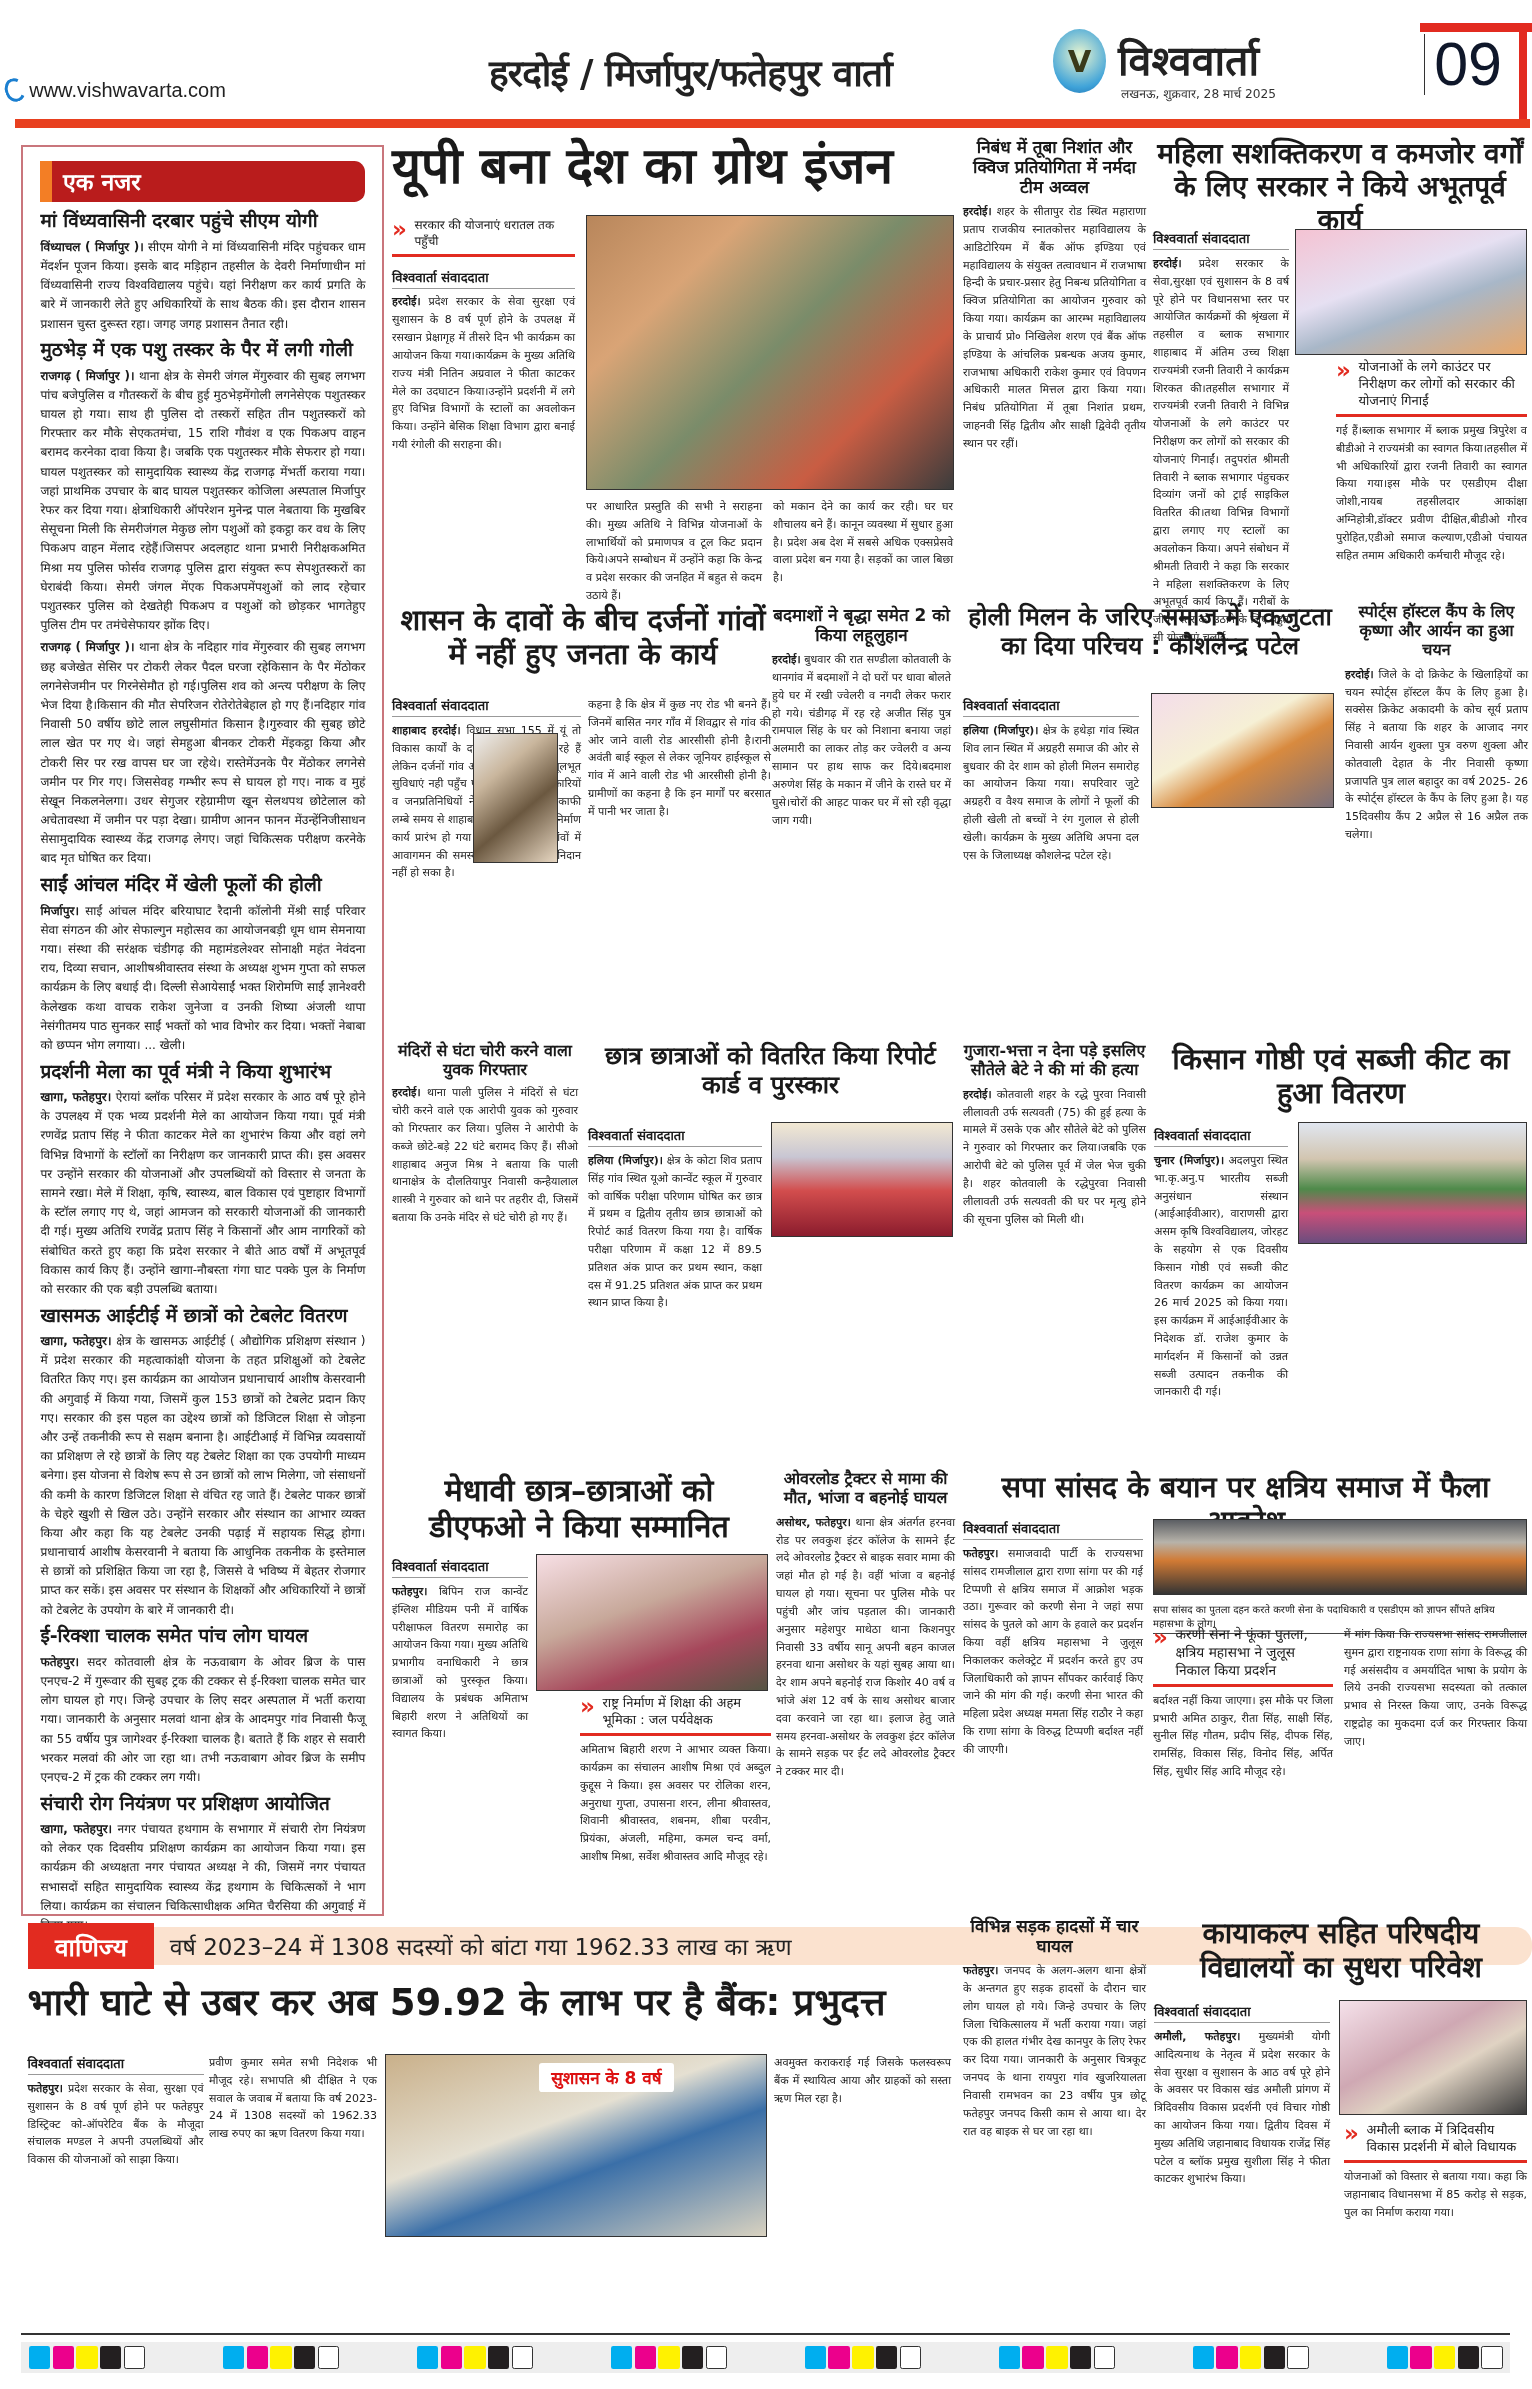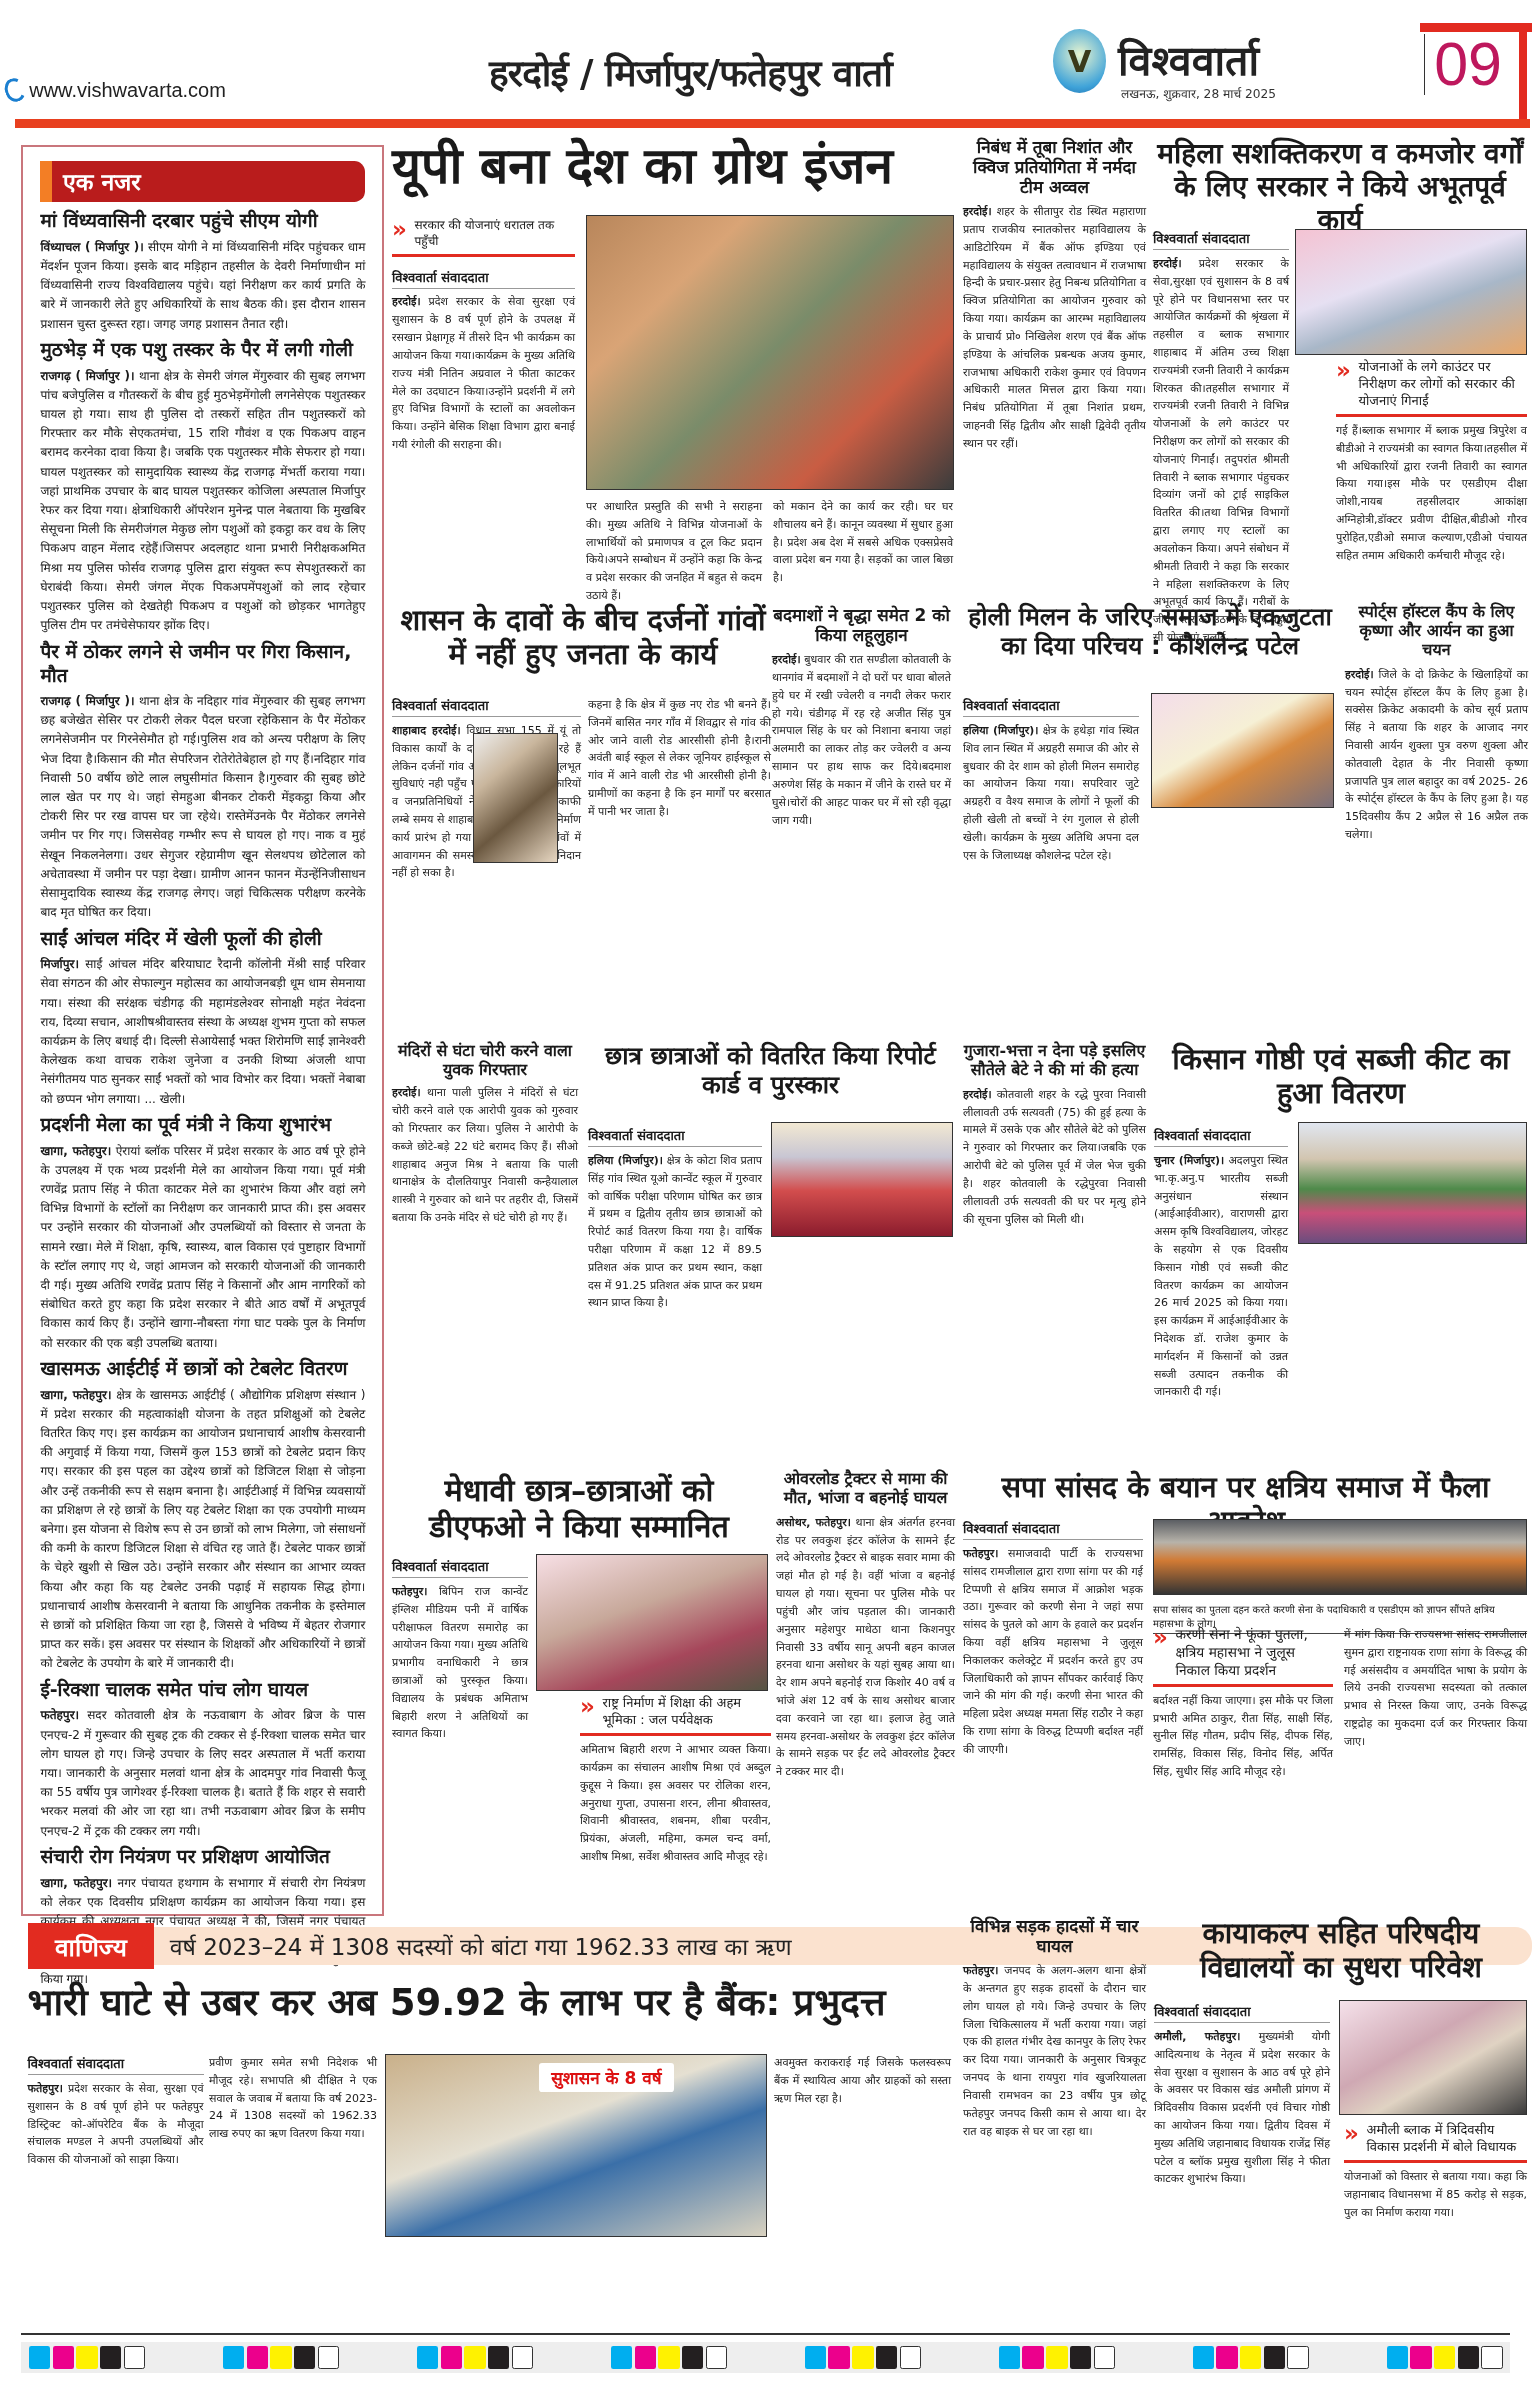--- a/index.html
+++ b/index.html
@@ -4,21 +4,21 @@
 <style>
 *{box-sizing:border-box;margin:0;padding:0}
 body{width:1533px;height:2389px;background:#fff;font-family:"DejaVu Sans",sans-serif;color:#1a1a1a;position:relative;overflow:hidden}
 .abs{position:absolute}
 .hdr-url{left:4.6px;top:78px;font-family:"Liberation Sans",sans-serif;font-size:20px;color:#222;display:flex;align-items:center;gap:4.6px}
 .e-icon{width:20px;height:24.4px;border-radius:50%;border:3.8px solid #1b7fd0;border-right-color:transparent;display:inline-block;transform:rotate(-20deg)}
 .hdr-title{left:489px;top:46px;font-size:37px;font-weight:bold;color:#222;letter-spacing:-0.8px}
 .logo{left:1053px;top:29px;width:53px;height:64px;border-radius:50%;background:radial-gradient(circle at 50% 40%,#e9f5d0,#3fa3d9 70%,#1e6fb0);display:flex;align-items:center;justify-content:center;font-weight:bold;font-size:30.5px;color:#3a3a1a}
 .brand{left:1118px;top:30.5px;font-size:41px;font-weight:bold;color:#222}
 .brand-date{left:1121px;top:85px;font-size:12.2px;color:#333}
-.pg-no{left:1424px;top:34px;font-family:"Liberation Sans",sans-serif;font-size:61px;color:#be185d;border-left:1.5px solid #333;padding-left:9.2px;line-height:1}
+.pg-no{left:1424px;top:34px;font-family:"Liberation Sans",sans-serif;font-size:61px;color:#0f172a;border-left:1.5px solid #333;padding-left:9.2px;line-height:1}
 .red-corner{left:1420px;top:23px;width:113px;height:9.2px;background:#e22b20}
 .red-side{left:1519px;top:23px;width:7.6px;height:103px;background:#e22b20}
 .red-bar{left:15.3px;top:119px;width:1515px;height:9.2px;background:#e8401f}
 .box-left{left:21.4px;top:145px;width:363px;height:1771px;border:2.3px solid #c9767c;padding:13.7px 17px}
 .tag-ek{background:#b91c1c;border-radius:0 10.7px 10.7px 0;border-left:12.2px solid #f37e25;color:#fff;font-weight:bold;font-size:23px;padding:4.6px 10.7px;margin-bottom:7.6px}
 .lh{font-size:19px;font-weight:bold;line-height:1.25;margin:4.6px 0 4.6px}
 .lp{font-size:12px;line-height:1.6;text-align:justify;margin-bottom:3.1px}
 .lp b{font-weight:bold}
 .bighead{font-weight:bold;line-height:1.18;color:#1a1a1a}
 .byline{font-size:13px;font-weight:bold;border-bottom:1.5px solid #999;padding-bottom:2.3px;margin-bottom:4.6px}
@@ -70,21 +70,20 @@
   <div class="tag-ek">एक नजर</div>
   <div>
     <div class="lh">मां विंध्यवासिनी दरबार पहुंचे सीएम योगी</div>
     <p class="lp"><b>विंध्याचल ( मिर्जापुर )।</b> <span>सीएम योगी ने मां विंध्यवासिनी मंदिर पहुंचकर धाम मेंदर्शन पूजन किया। इसके बाद मड़िहान तहसील के देवरी निर्माणाधीन मां विंध्यवासिनी राज्य विश्वविद्यालय पहुंचे। यहां निरीक्षण कर कार्य प्रगति के बारे में जानकारी लेते हुए अधिकारियों के साथ बैठक की। इस दौरान शासन प्रशासन चुस्त दुरूस्त रहा। जगह जगह प्रशासन तैनात रही।</span></p>
   </div>
   <div>
     <div class="lh">मुठभेड़ में एक पशु तस्कर के पैर में लगी गोली</div>
     <p class="lp"><b>राजगढ़ ( मिर्जापुर )।</b> <span>थाना क्षेत्र के सेमरी जंगल मेंगुरुवार की सुबह लगभग पांच बजेपुलिस व गौतस्करों के बीच हुई मुठभेड़मेंगोली लगनेसेएक पशुतस्कर घायल हो गया। साथ ही पुलिस दो तस्करों सहित तीन पशुतस्करों को गिरफ्तार कर मौके सेएकतमंचा, 15 राशि गौवंश व एक पिकअप वाहन बरामद करनेका दावा किया है। जबकि एक पशुतस्कर मौके सेफरार हो गया। घायल पशुतस्कर को सामुदायिक स्वास्थ्य केंद्र राजगढ़ मेंभर्ती कराया गया।जहां प्राथमिक उपचार के बाद घायल पशुतस्कर कोजिला अस्पताल मिर्जापुर रेफर कर दिया गया। क्षेत्राधिकारी ऑपरेशन मुनेन्द्र पाल नेबताया कि मुखबिर सेसूचना मिली कि सेमरीजंगल मेकुछ लोग पशुओं को इकट्ठा कर वध के लिए पिकअप वाहन मेंलाद रहेहैं।जिसपर अदलहाट थाना प्रभारी निरीक्षकअमित मिश्रा मय पुलिस फोर्सव राजगढ़ पुलिस द्वारा संयुक्त रूप सेपशुतस्करों का घेराबंदी किया। सेमरी जंगल मेंएक पिकअपमेंपशुओं को लाद रहेचार पशुतस्कर पुलिस को देखतेही पिकअप व पशुओं को छोड़कर भागतेहुए पुलिस टीम पर तमंचेसेफायर झोंक दिए।</span></p>
   </div>
   <div>
-    <div class="lh">पैर में ठोकर लगने से जमीन पर गिरा किसान, मौत</div>
     <p class="lp"><b>राजगढ़ ( मिर्जापुर )।</b> <span>थाना क्षेत्र के नदिहार गांव मेंगुरुवार की सुबह लगभग छह बजेखेत सेसिर पर टोकरी लेकर पैदल घरजा रहेकिसान के पैर मेंठोकर लगनेसेजमीन पर गिरनेसेमौत हो गई।पुलिस शव को अन्त्य परीक्षण के लिए भेज दिया है।किसान की मौत सेपरिजन रोतेरोतेबेहाल हो गए हैं।नदिहार गांव निवासी 50 वर्षीय छोटे लाल लघुसीमांत किसान है।गुरुवार की सुबह छोटे लाल खेत पर गए थे। जहां सेमहुआ बीनकर टोकरी मेंइकट्ठा किया और टोकरी सिर पर रख वापस घर जा रहेथे। रास्तेमेंउनके पैर मेंठोकर लगनेसे जमीन पर गिर गए। जिससेवह गम्भीर रूप से घायल हो गए। नाक व मुहं सेखून निकलनेलगा। उधर सेगुजर रहेग्रामीण खून सेलथपथ छोटेलाल को अचेतावस्था में जमीन पर पड़ा देखा। ग्रामीण आनन फानन मेंउन्हेंनिजीसाधन सेसामुदायिक स्वास्थ्य केंद्र राजगढ़ लेगए। जहां चिकित्सक परीक्षण करनेके बाद मृत घोषित कर दिया।</span></p>
   </div>
   <div>
     <div class="lh">साईं आंचल मंदिर में खेली फूलों की होली</div>
     <p class="lp"><b>मिर्जापुर।</b> <span>साईं आंचल मंदिर बरियाघाट रैदानी कॉलोनी मेंश्री साईं परिवार सेवा संगठन की ओर सेफाल्गुन महोत्सव का आयोजनबड़ी धूम धाम सेमनाया गया। संस्था की सरंक्षक चंडीगढ़ की महामंडलेश्वर सोनाक्षी महंत नेवंदना राय, दिव्या सचान, आशीषश्रीवास्तव संस्था के अध्यक्ष शुभम गुप्ता को सफल कार्यक्रम के लिए बधाई दी। दिल्ली सेआयेसाईं भक्त शिरोमणि साईं ज्ञानेश्वरी केलेखक कथा वाचक राकेश जुनेजा व उनकी शिष्या अंजली थापा नेसंगीतमय पाठ सुनकर साईं भक्तों को भाव विभोर कर दिया। भक्तों नेबाबा को छप्पन भोग लगाया। ... खेली।</span></p>
   </div>
   <div>
     <div class="lh">प्रदर्शनी मेला का पूर्व मंत्री ने किया शुभारंभ</div>
     <p class="lp"><b>खागा, फतेहपुर।</b> <span>ऐरायां ब्लॉक परिसर में प्रदेश सरकार के आठ वर्ष पूरे होने के उपलक्ष्य में एक भव्य प्रदर्शनी मेले का आयोजन किया गया। पूर्व मंत्री रणवेंद्र प्रताप सिंह ने फीता काटकर मेले का शुभारंभ किया और वहां लगे विभिन्न विभागों के स्टॉलों का निरीक्षण कर जानकारी प्राप्त की। इस अवसर पर उन्होंने सरकार की योजनाओं और उपलब्धियों को विस्तार से जनता के सामने रखा। मेले में शिक्षा, कृषि, स्वास्थ्य, बाल विकास एवं पुष्टाहार विभागों के स्टॉल लगाए गए थे, जहां आमजन को सरकारी योजनाओं की जानकारी दी गई। मुख्य अतिथि रणवेंद्र प्रताप सिंह ने किसानों और आम नागरिकों को संबोधित करते हुए कहा कि प्रदेश सरकार ने बीते आठ वर्षों में अभूतपूर्व विकास कार्य किए हैं। उन्होंने खागा-नौबस्ता गंगा घाट पक्के पुल के निर्माण को सरकार की एक बड़ी उपलब्धि बताया।</span></p>
   </div>

